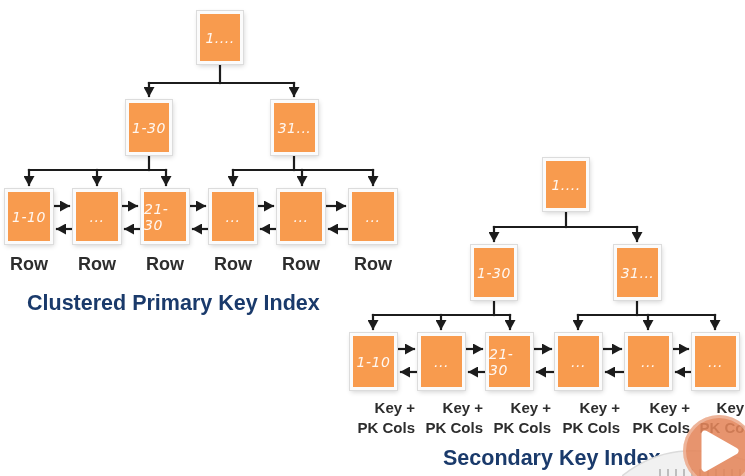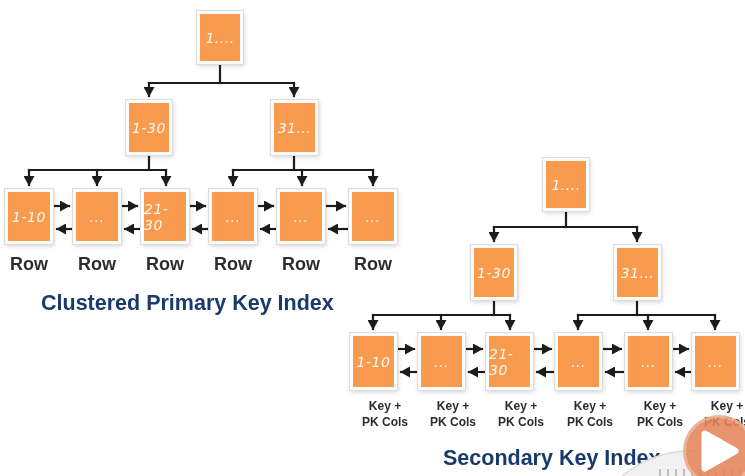--- a/index.html
+++ b/index.html
@@ -16,22 +16,22 @@
     display:flex; align-items:center; justify-content:center;
     color:rgba(255,255,255,0.92);
     font-family:"DejaVu Sans", sans-serif;
     font-style:italic; font-size:14px; letter-spacing:0.5px;
   }
   .row-caption {
     position:absolute; width:64px; text-align:center;
     font-weight:bold; font-size:18px; color:#2D2D2D;
   }
   .key-caption {
-    position:absolute; width:60px; text-align:center;
-    font-weight:bold; font-size:12px; line-height:1.35; color:#2D2D2D;
+    position:absolute; width:60px; text-align:right;
+    font-weight:bold; font-size:15px; line-height:1.35; color:#2D2D2D;
   }
   .diagram-title {
     position:absolute; font-weight:bold; font-size:21.5px; color:#1A3A6B;
     white-space:nowrap;
   }
   .swoosh { position:absolute; left:622px; top:436px; }
   .play-button {
     position:absolute; left:683px; top:415px; width:72px; height:72px;
     border-radius:50%;
     background:rgba(228,133,90,0.88);
@@ -128,21 +128,21 @@
   <div class="node" style="left:277px;top:189px;width:48px;height:55px">...</div>
   <div class="node" style="left:349px;top:189px;width:48px;height:55px">...</div>
 
   <div class="row-caption" style="left:-3px;top:254px">Row</div>
   <div class="row-caption" style="left:65px;top:254px">Row</div>
   <div class="row-caption" style="left:133px;top:254px">Row</div>
   <div class="row-caption" style="left:201px;top:254px">Row</div>
   <div class="row-caption" style="left:269px;top:254px">Row</div>
   <div class="row-caption" style="left:341px;top:254px">Row</div>
 
-  <div class="diagram-title" style="left:41px;top:291px">Clustered Primary Key Index</div>
+  <div class="diagram-title" style="left:27px;top:291px">Clustered Primary Key Index</div>
 
   <div class="node" style="left:543px;top:158px;width:46px;height:53px">1....</div>
 
   <div class="node" style="left:471px;top:245px;width:46px;height:55px">1-30</div>
   <div class="node" style="left:614px;top:245px;width:47px;height:55px">31...</div>
 
   <div class="node" style="left:350px;top:333px;width:47px;height:57px">1-10</div>
   <div class="node" style="left:418px;top:333px;width:47px;height:57px">...</div>
   <div class="node" style="left:486px;top:333px;width:47px;height:57px">21-30</div>
   <div class="node" style="left:555px;top:333px;width:47px;height:57px">...</div>

